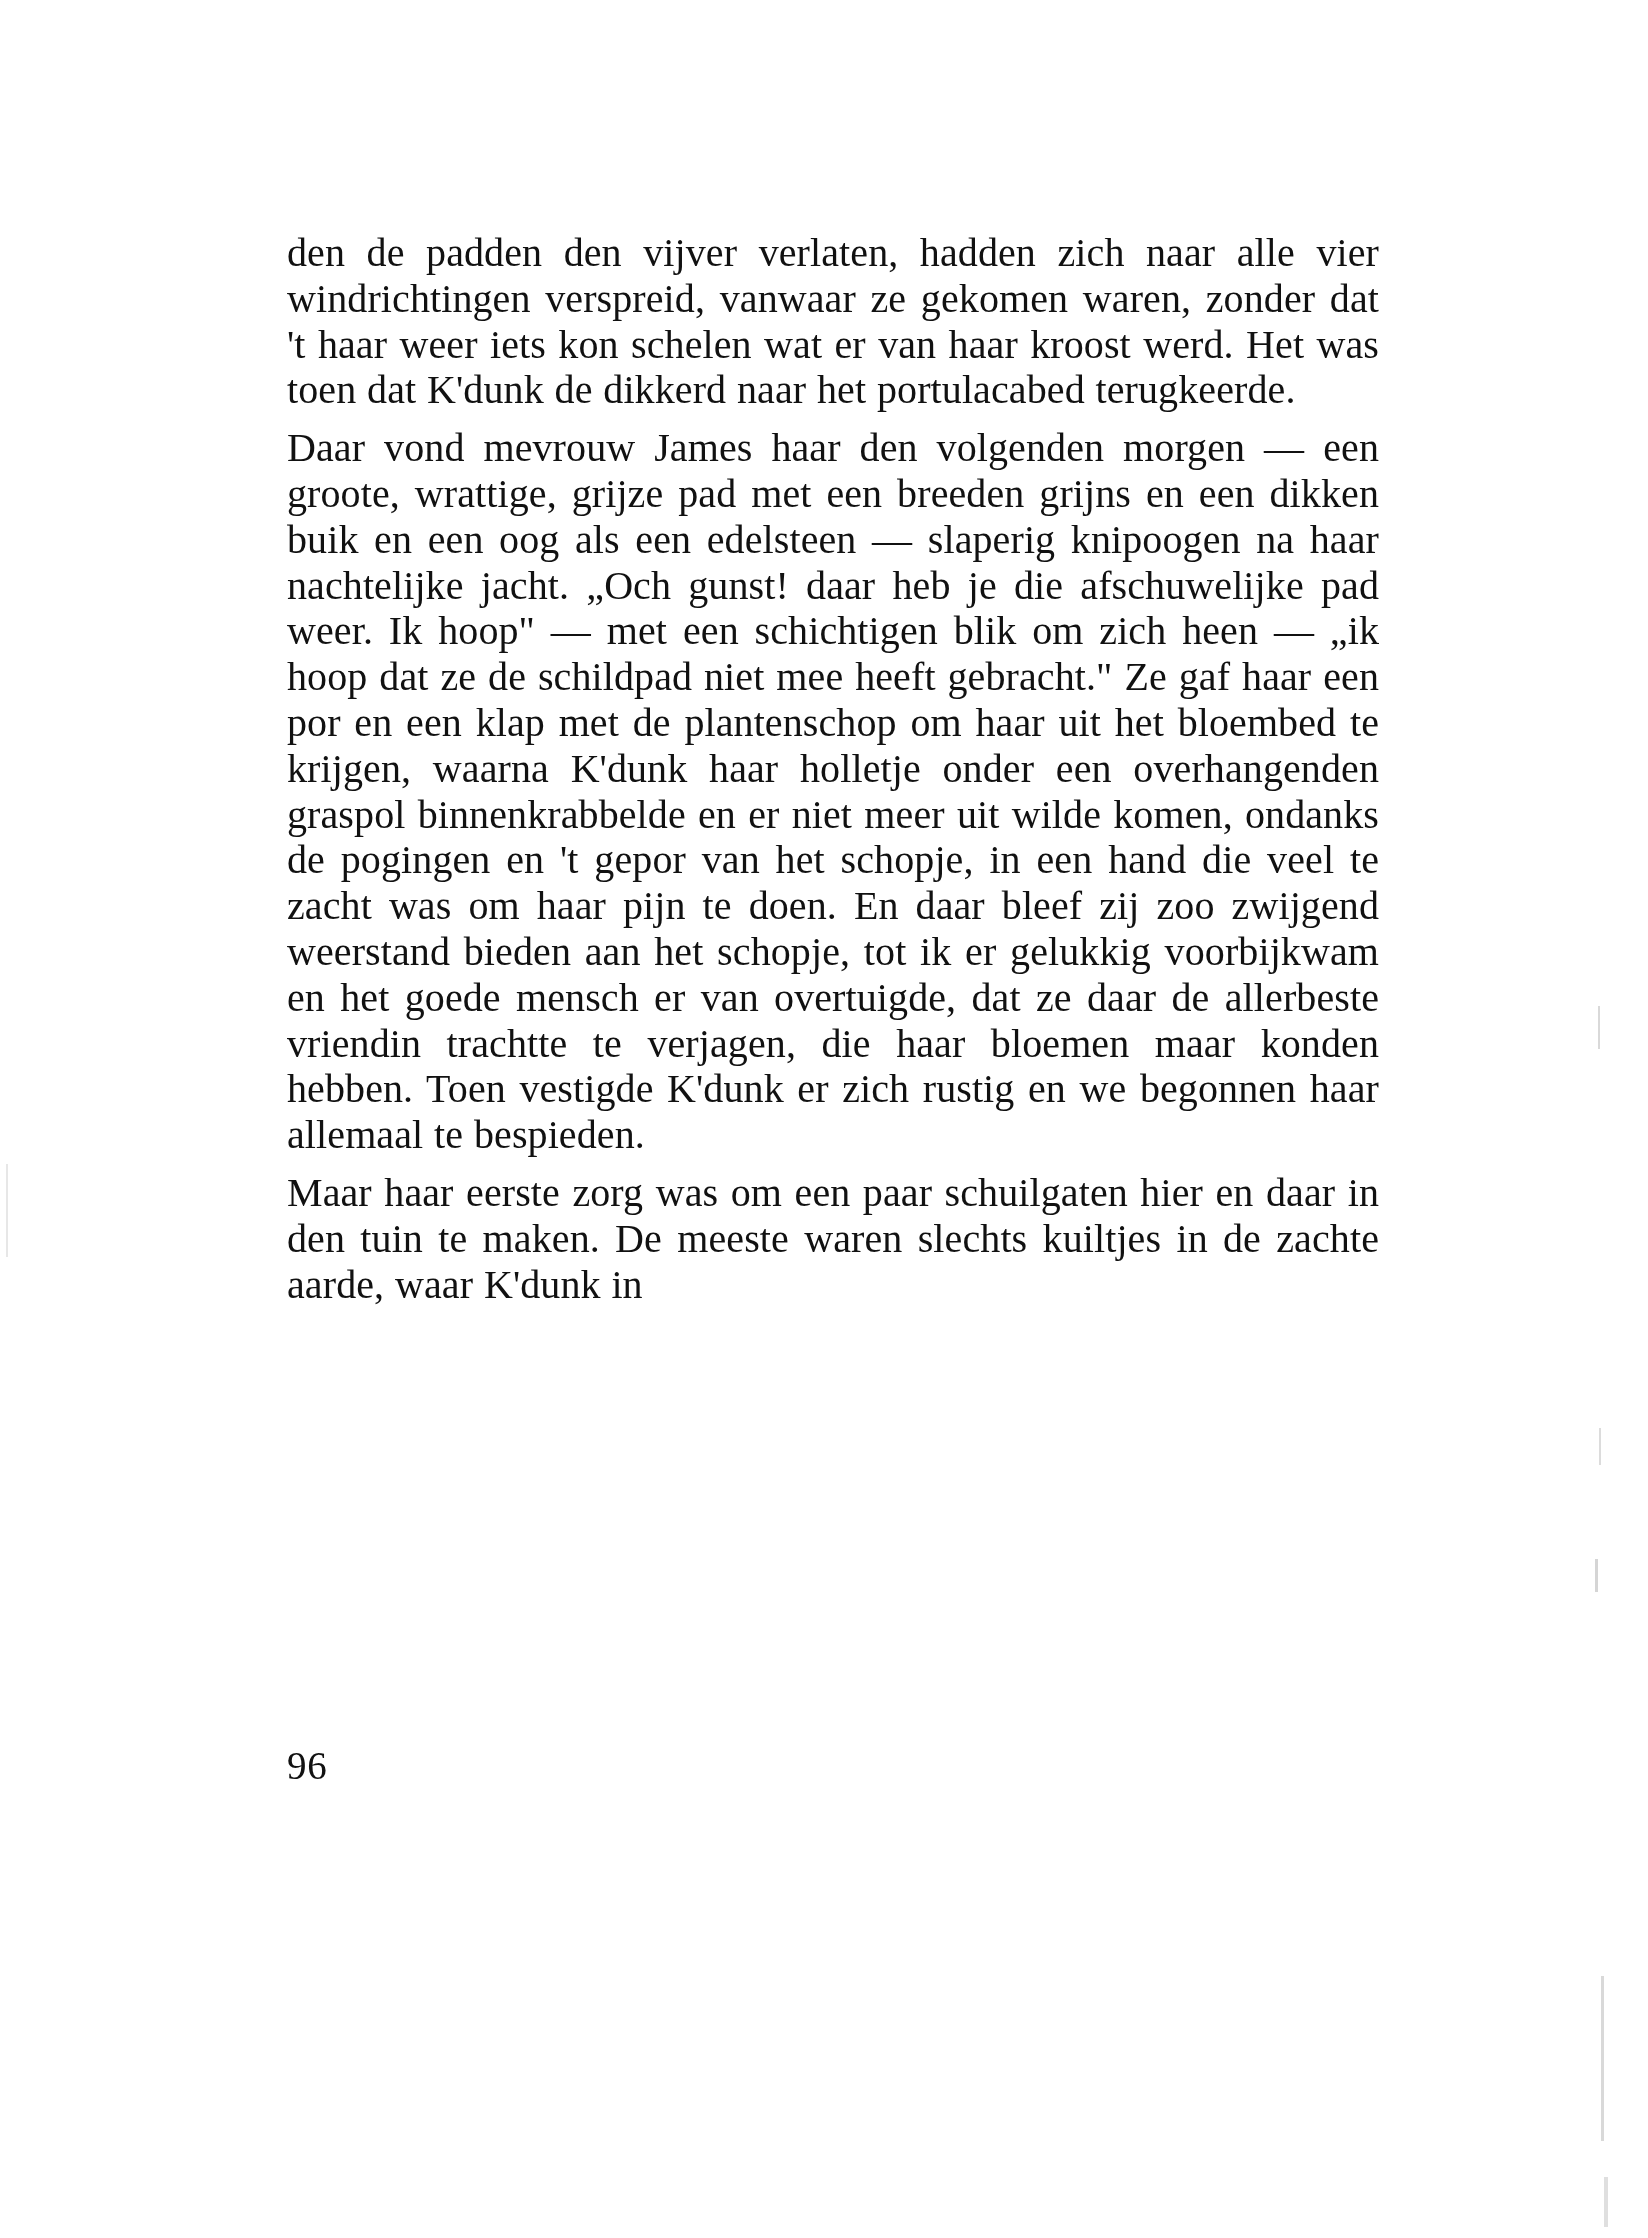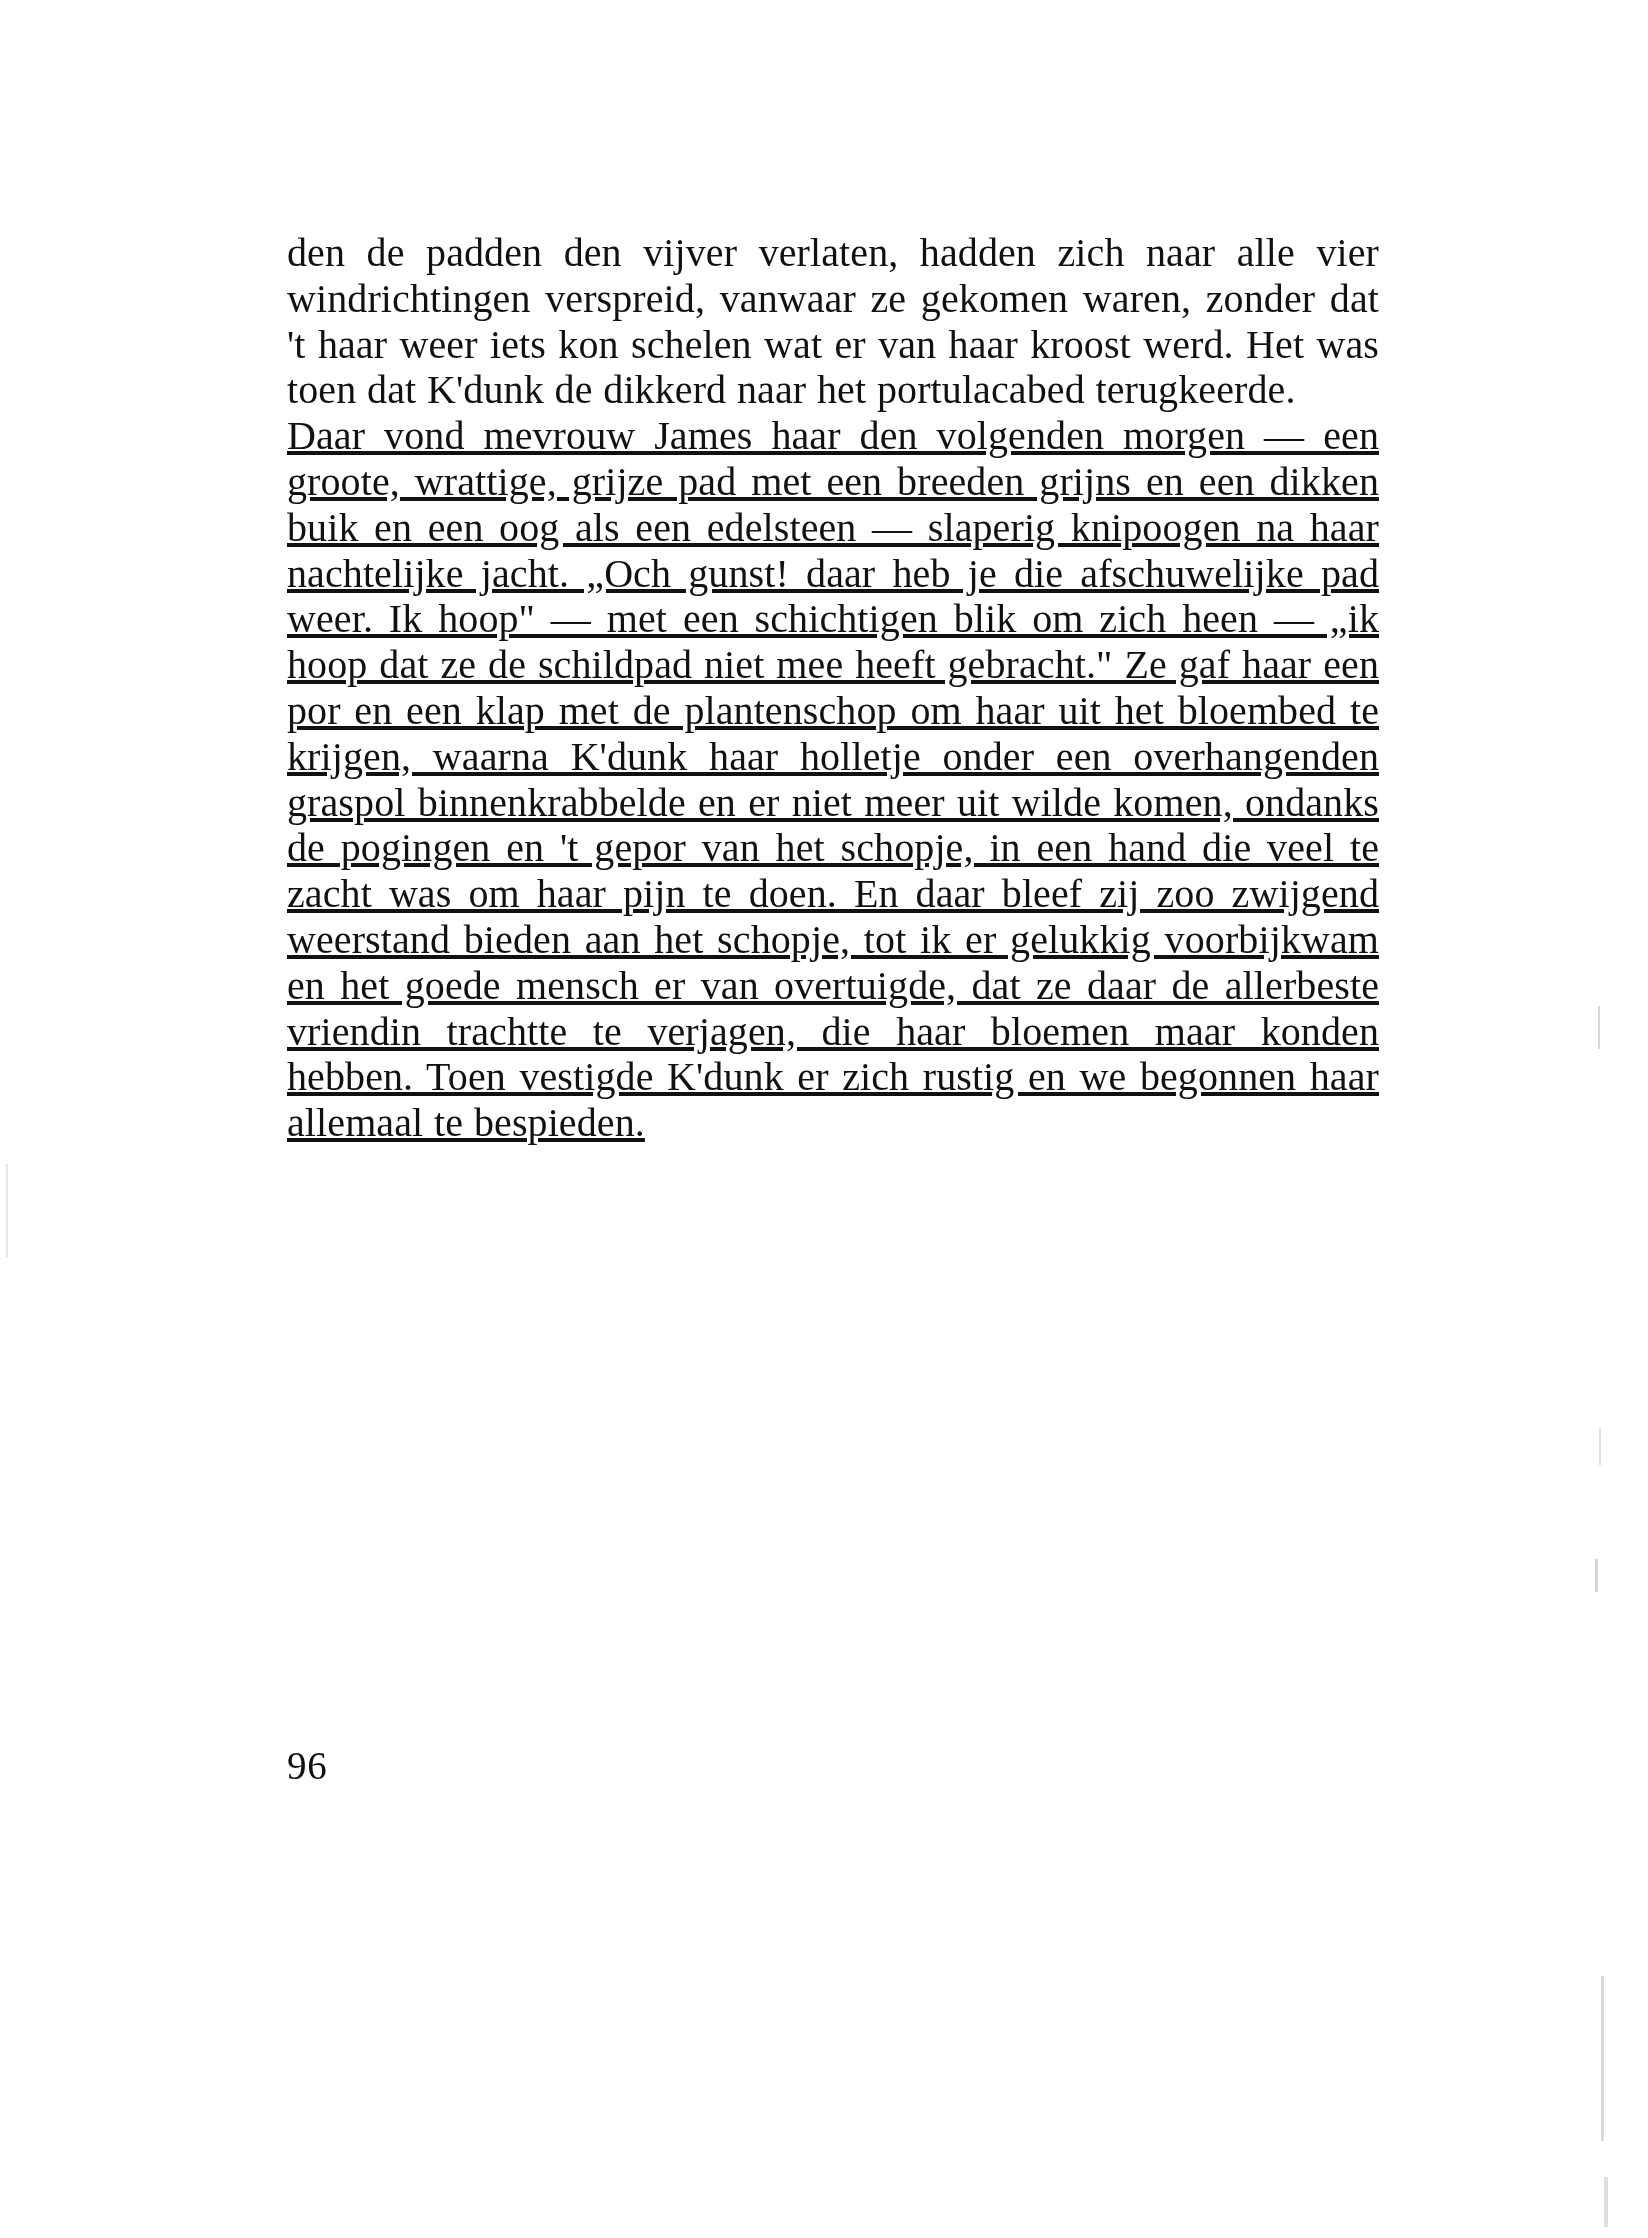--- a/index.html
+++ b/index.html
@@ -35,22 +35,21 @@
     line-height: 1.145;
     text-align: justify;
     text-justify: inter-word;
     letter-spacing: 0.1px;
     word-spacing: 0.7px;
   }
   .para.last-loose {
     text-align: justify;
   }
   .para + .para {
-    margin-top: 0;
-    text-decoration: underline;
+    margin-top: 12px;
   }
   .folio {
     position: absolute;
     left: 287px;
     top: 1746px;
     font-size: 39px;
     line-height: 1;
     letter-spacing: 0.7px;
   }
   
@@ -66,20 +65,21 @@
   .artifact.a6 { left: 5.7px;    top: 1164px;  width: 2.2px; height: 93px; opacity: .35; }
 </style>
 </head>
 <body>
 
 <div class="page">
 
   <div class="text-block">
     <p class="para">den de padden den vijver verlaten, hadden zich naar alle vier windrichtingen verspreid, vanwaar ze gekomen waren, zonder dat 't haar weer iets kon schelen wat er van haar kroost werd. Het was toen dat K'dunk de dikkerd naar het portulacabed terugkeerde.</p>
     <p class="para">Daar vond mevrouw James haar den volgenden morgen — een groote, wrattige, grijze pad met een breeden grijns en een dikken buik en een oog als een edelsteen — slaperig knipoogen na haar nachtelijke jacht. „Och gunst! daar heb je die afschuwelijke pad weer. Ik hoop" — met een schichtigen blik om zich heen — „ik hoop dat ze de schildpad niet mee heeft gebracht." Ze gaf haar een por en een klap met de plantenschop om haar uit het bloembed te krijgen, waarna K'dunk haar holletje onder een overhangenden graspol binnenkrabbelde en er niet meer uit wilde komen, ondanks de pogingen en 't gepor van het schopje, in een hand die veel te zacht was om haar pijn te doen. En daar bleef zij zoo zwijgend weerstand bieden aan het schopje, tot ik er gelukkig voorbijkwam en het goede mensch er van overtuigde, dat ze daar de allerbeste vriendin trachtte te verjagen, die haar bloemen maar konden hebben. Toen vestigde K'dunk er zich rustig en we begonnen haar allemaal te bespieden.</p>
+    <p class="para last-loose">Maar haar eerste zorg was om een paar schuilgaten hier en daar in den tuin te maken. De meeste waren slechts kuiltjes in de zachte aarde, waar K'dunk in</p>
   </div>
 
   <div class="folio">96</div>
 
   <div class="artifact a1"></div>
   <div class="artifact a2"></div>
   <div class="artifact a3"></div>
   <div class="artifact a4"></div>
   <div class="artifact a5"></div>
   <div class="artifact a6"></div>

